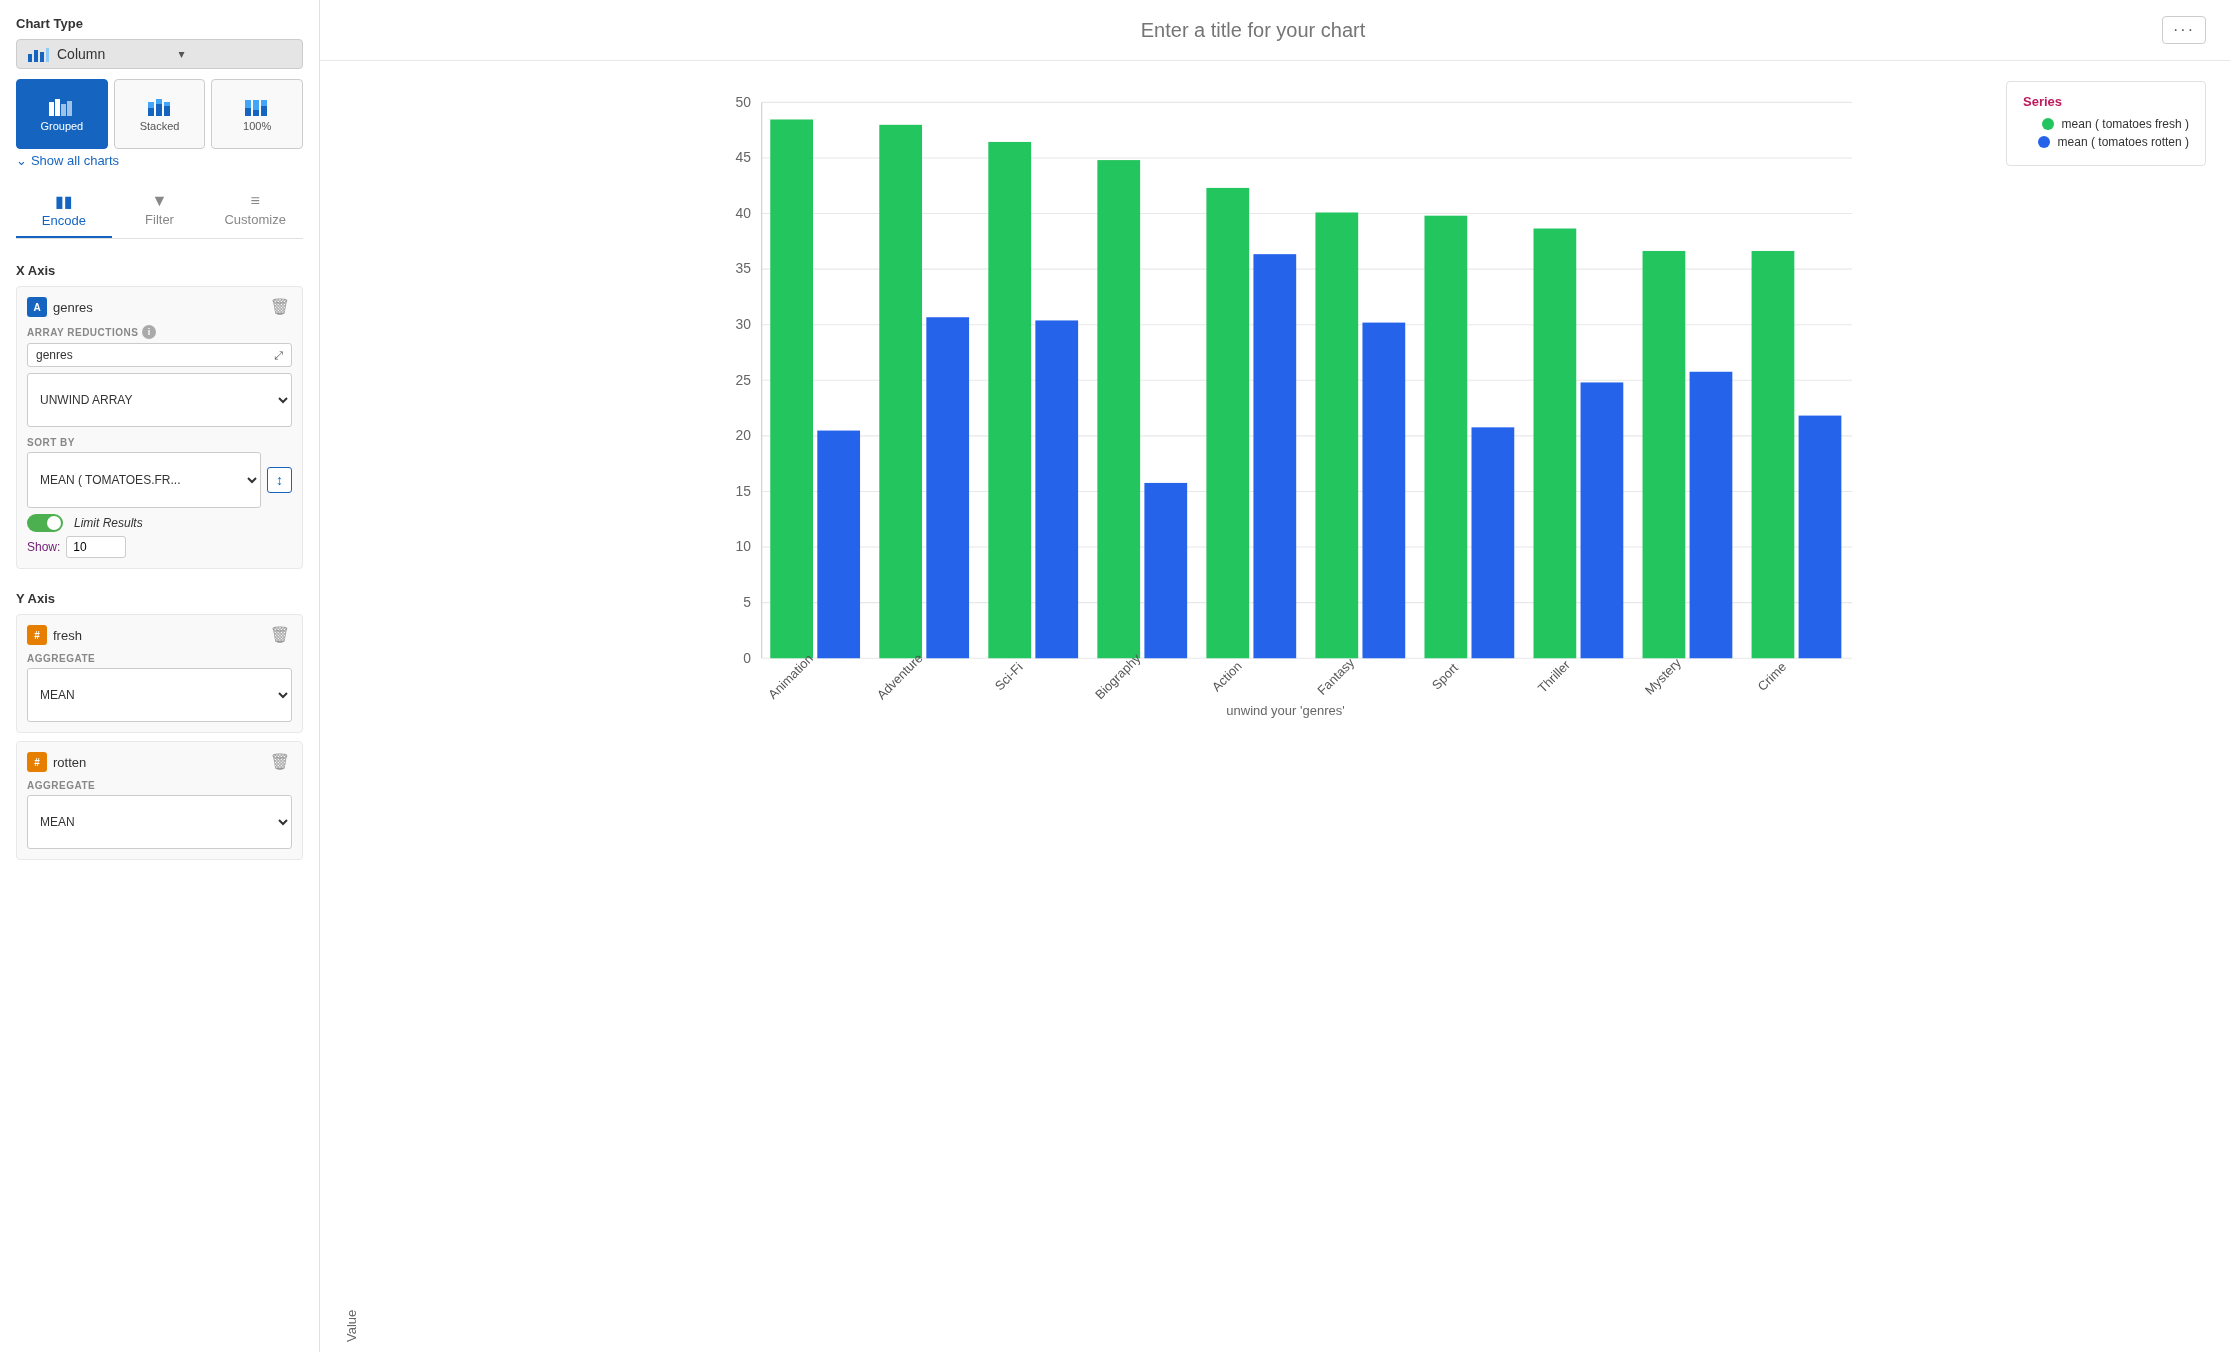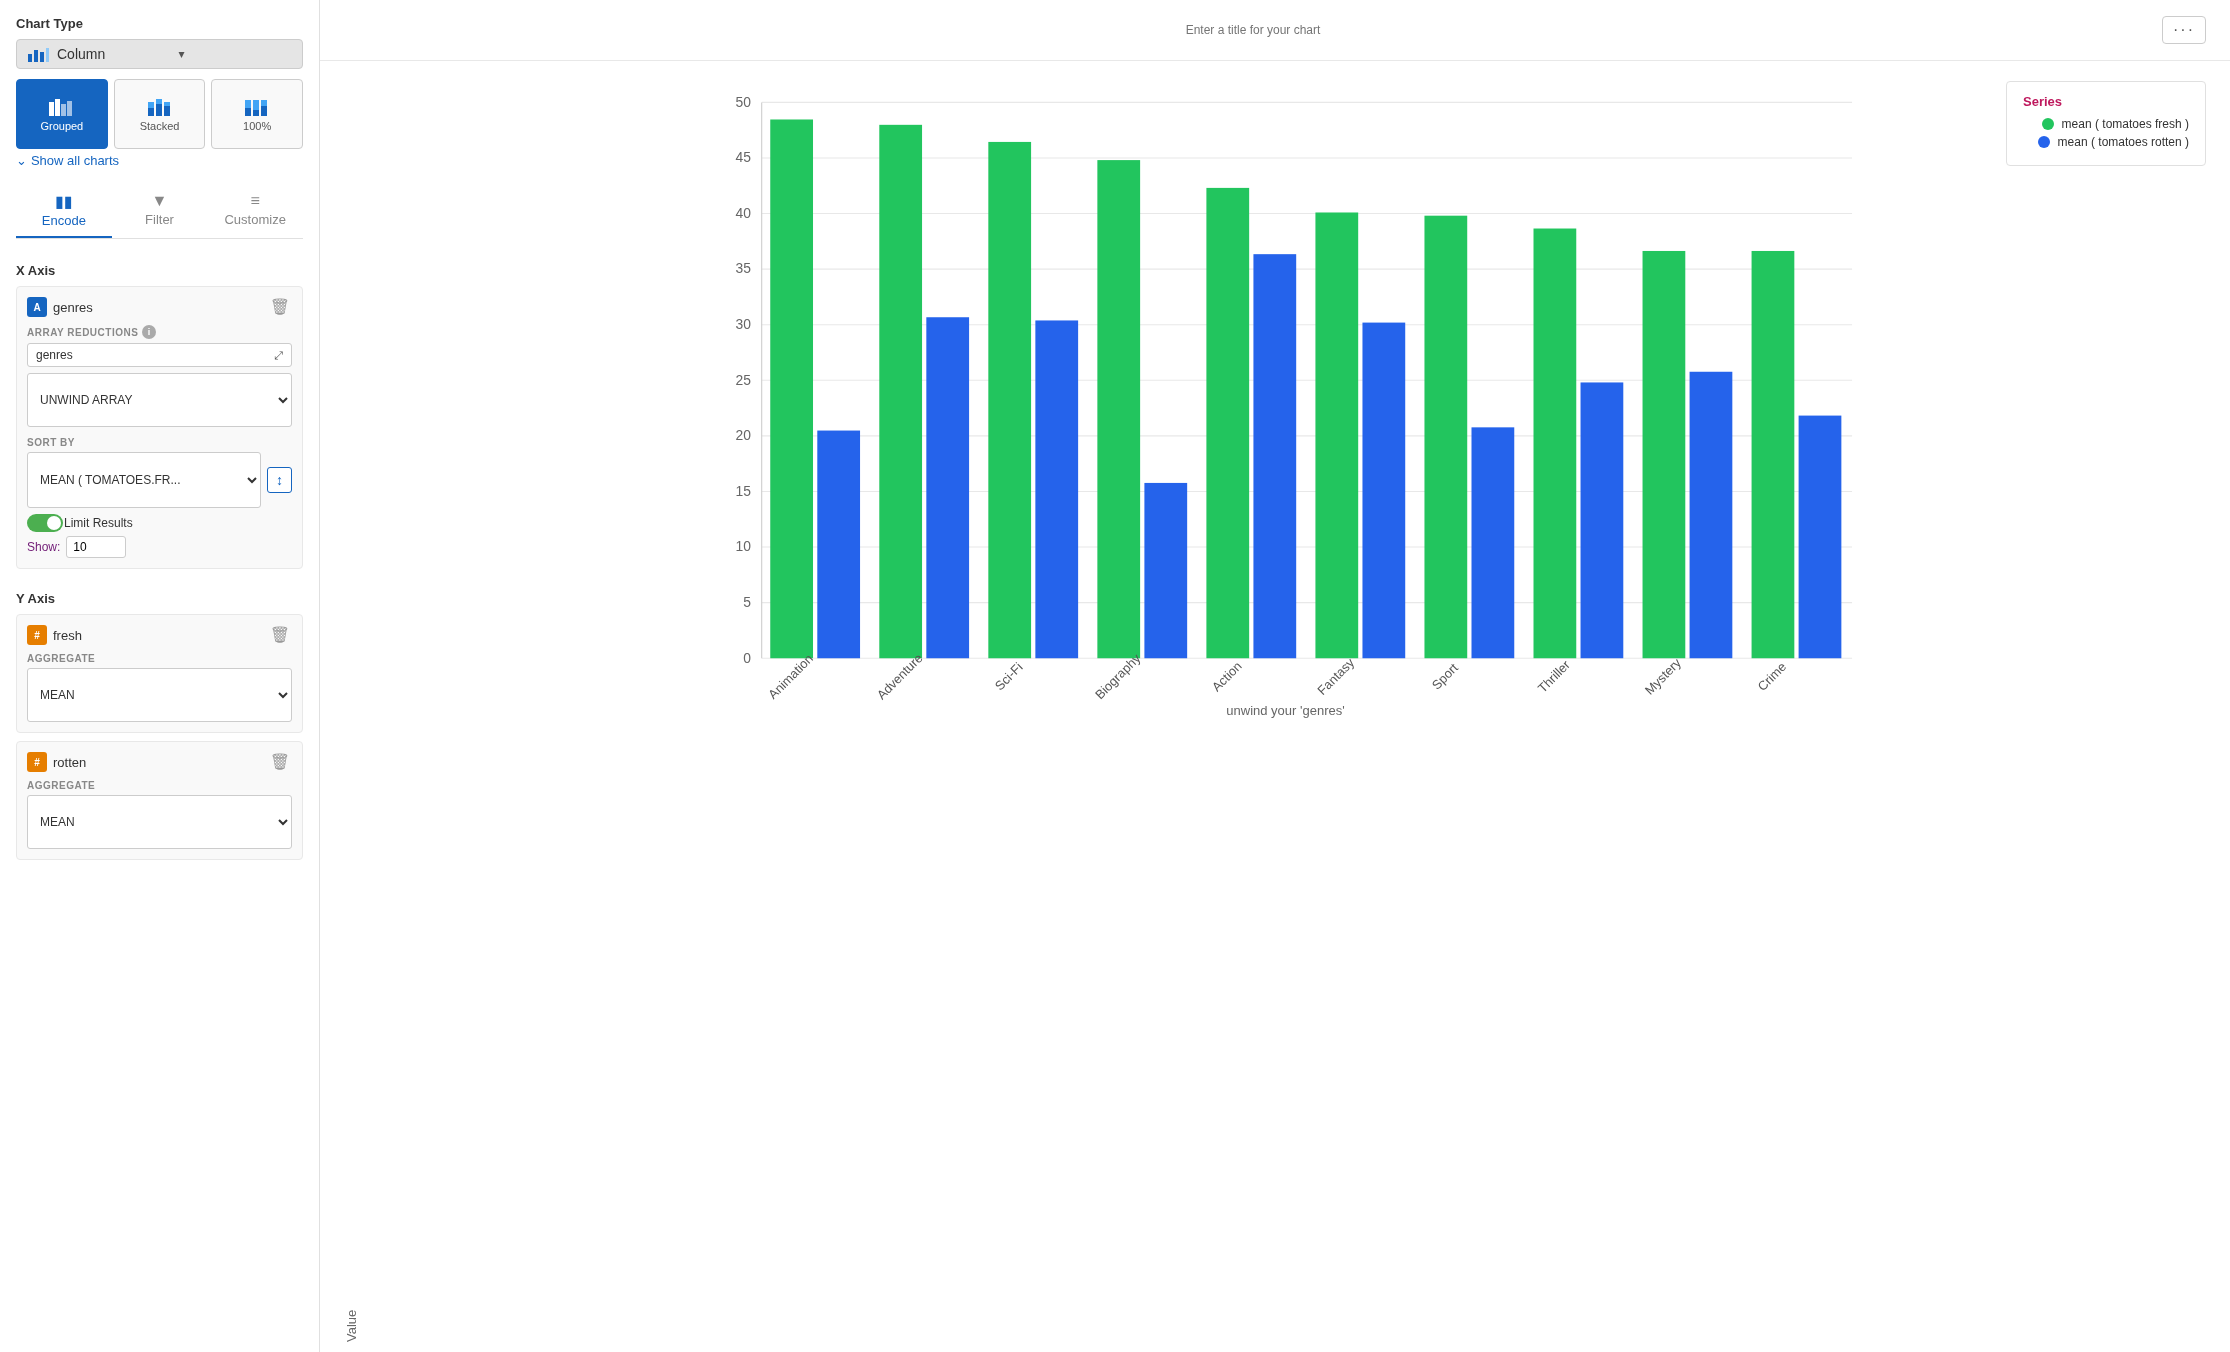--- a/index.html
+++ b/index.html
@@ -213,22 +213,23 @@
       border-radius: 3px;
       background: #fff;
       color: #1565c0;
       padding: 4px 8px;
       cursor: pointer;
       font-size: 14px;
     }
     .toggle-row {
       display: flex;
       align-items: center;
-      gap: 1px;
+      gap: 11px;
       margin-top: 6px;
+      font-style: italic;
     }
     .toggle {
       width: 36px;
       height: 18px;
       background: #4caf50;
       border-radius: 9px;
       position: relative;
       cursor: pointer;
     }
     .toggle::after {
@@ -268,21 +269,21 @@
 
     .chart-header {
       display: flex;
       align-items: center;
       padding: 16px 24px;
       border-bottom: 1px solid #e8e8e8;
     }
     .chart-title-input {
       flex: 1;
       text-align: center;
-      font-size: 12px;
+      font-size: 20px;
       color: #0f172a;
       border: none;
       outline: none;
       background: transparent;
     }
     .more-btn {
       border: 1px solid #ccc;
       border-radius: 4px;
       background: #fff;
       padding: 4px 10px;

